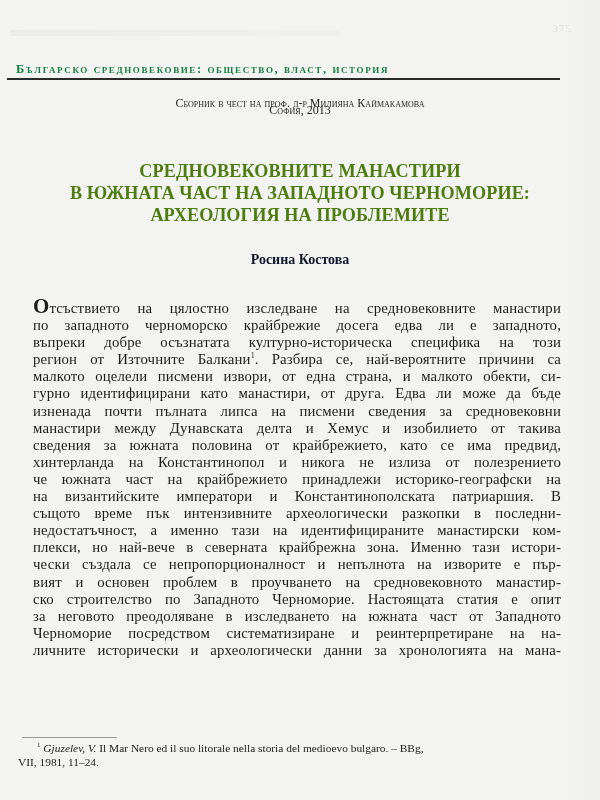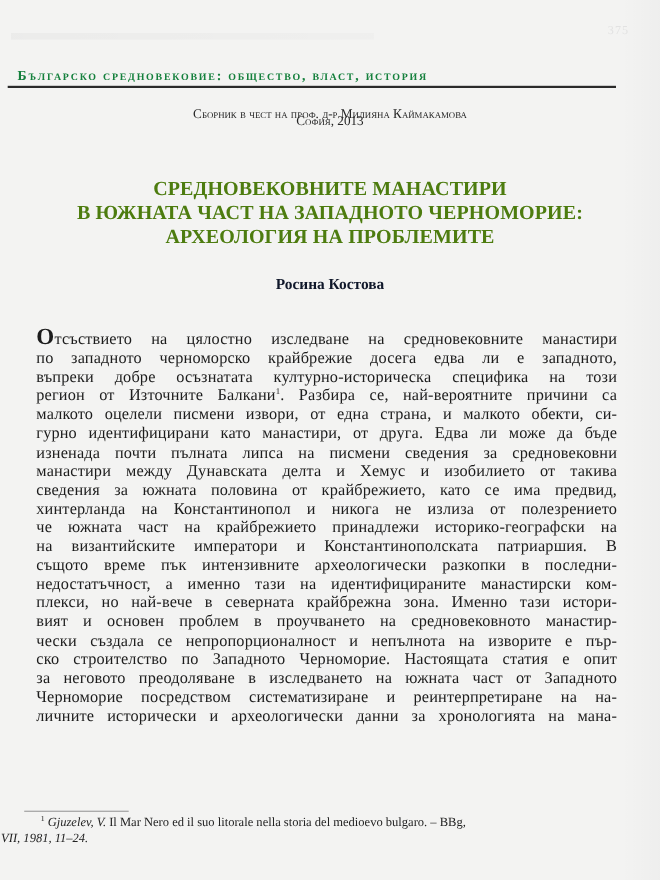--- a/index.html
+++ b/index.html
@@ -54,21 +54,21 @@
   sup.fnref { font-size: 8px; vertical-align: 6px; line-height: 0; }
   .footnote-rule {
     position: absolute; top: 737px; left: 22px; width: 95px; height: 1px;
     background: #9a9a9a;
   }
   .footnote {
     position: absolute; top: 742px; left: 0; width: 570px;
     font-size: 11.4px; line-height: 13.5px; color: #222;
   }
   .footnote .fn-line1 { display: block; padding-left: 37px; white-space: nowrap; }
-  .footnote .fn-line2 { display: block; padding-left: 1px; white-space: nowrap; font-style: italic; }
+  .footnote .fn-line2 { display: block; padding-left: 18px; white-space: nowrap; }
   .footnote sup { font-size: 7px; vertical-align: 5px; line-height: 0; }
   .footnote em { font-style: italic; }
   .edge-shade {
     position: absolute; top: 0; right: 0; width: 36px; height: 800px;
     background: linear-gradient(90deg, rgba(0,0,0,0), rgba(0,0,0,0.02));
     pointer-events: none;
   }
 </style>
 </head>
 <body>
@@ -99,22 +99,22 @@
   <span class="line">гурно идентифицирани като манастири, от друга. Едва ли може да бъде</span>
   <span class="line">изненада почти пълната липса на писмени сведения за средновековни</span>
   <span class="line">манастири между Дунавската делта и Хемус и изобилието от такива</span>
   <span class="line">сведения за южната половина от крайбрежието, като се има предвид,</span>
   <span class="line">хинтерланда на Константинопол и никога не излиза от полезрението</span>
   <span class="line">че южната част на крайбрежието принадлежи историко-географски на</span>
   <span class="line">на византийските императори и Константинополската патриаршия. В</span>
   <span class="line">същото време пък интензивните археологически разкопки в последни-</span>
   <span class="line">недостатъчност, а именно тази на идентифицираните манастирски ком-</span>
   <span class="line">плекси, но най-вече в северната крайбрежна зона. Именно тази истори-</span>
+  <span class="line">чески създала се непропорционалност и непълнота на изворите е пър-</span>
   <span class="line">вият и основен проблем в проучването на средновековното манастир-</span>
-  <span class="line">чески създала се непропорционалност и непълнота на изворите е пър-</span>
   <span class="line">ско строителство по Западното Черноморие. Настоящата статия е опит</span>
   <span class="line">за неговото преодоляване в изследването на южната част от Западното</span>
   <span class="line">Черноморие посредством систематизиране и реинтерпретиране на на-</span>
   <span class="line">личните исторически и археологически данни за хронологията на мана-</span>
 </div>
 
 <div class="footnote-rule"></div>
 <div class="footnote">
   <span class="fn-line1"><sup>1</sup> <em>Gjuzelev, V.</em><span> Il Mar Nero ed il suo litorale nella storia del medioevo bulgaro. – BBg,</span></span>
   <span class="fn-line2">VII, 1981, 11–24.</span>

